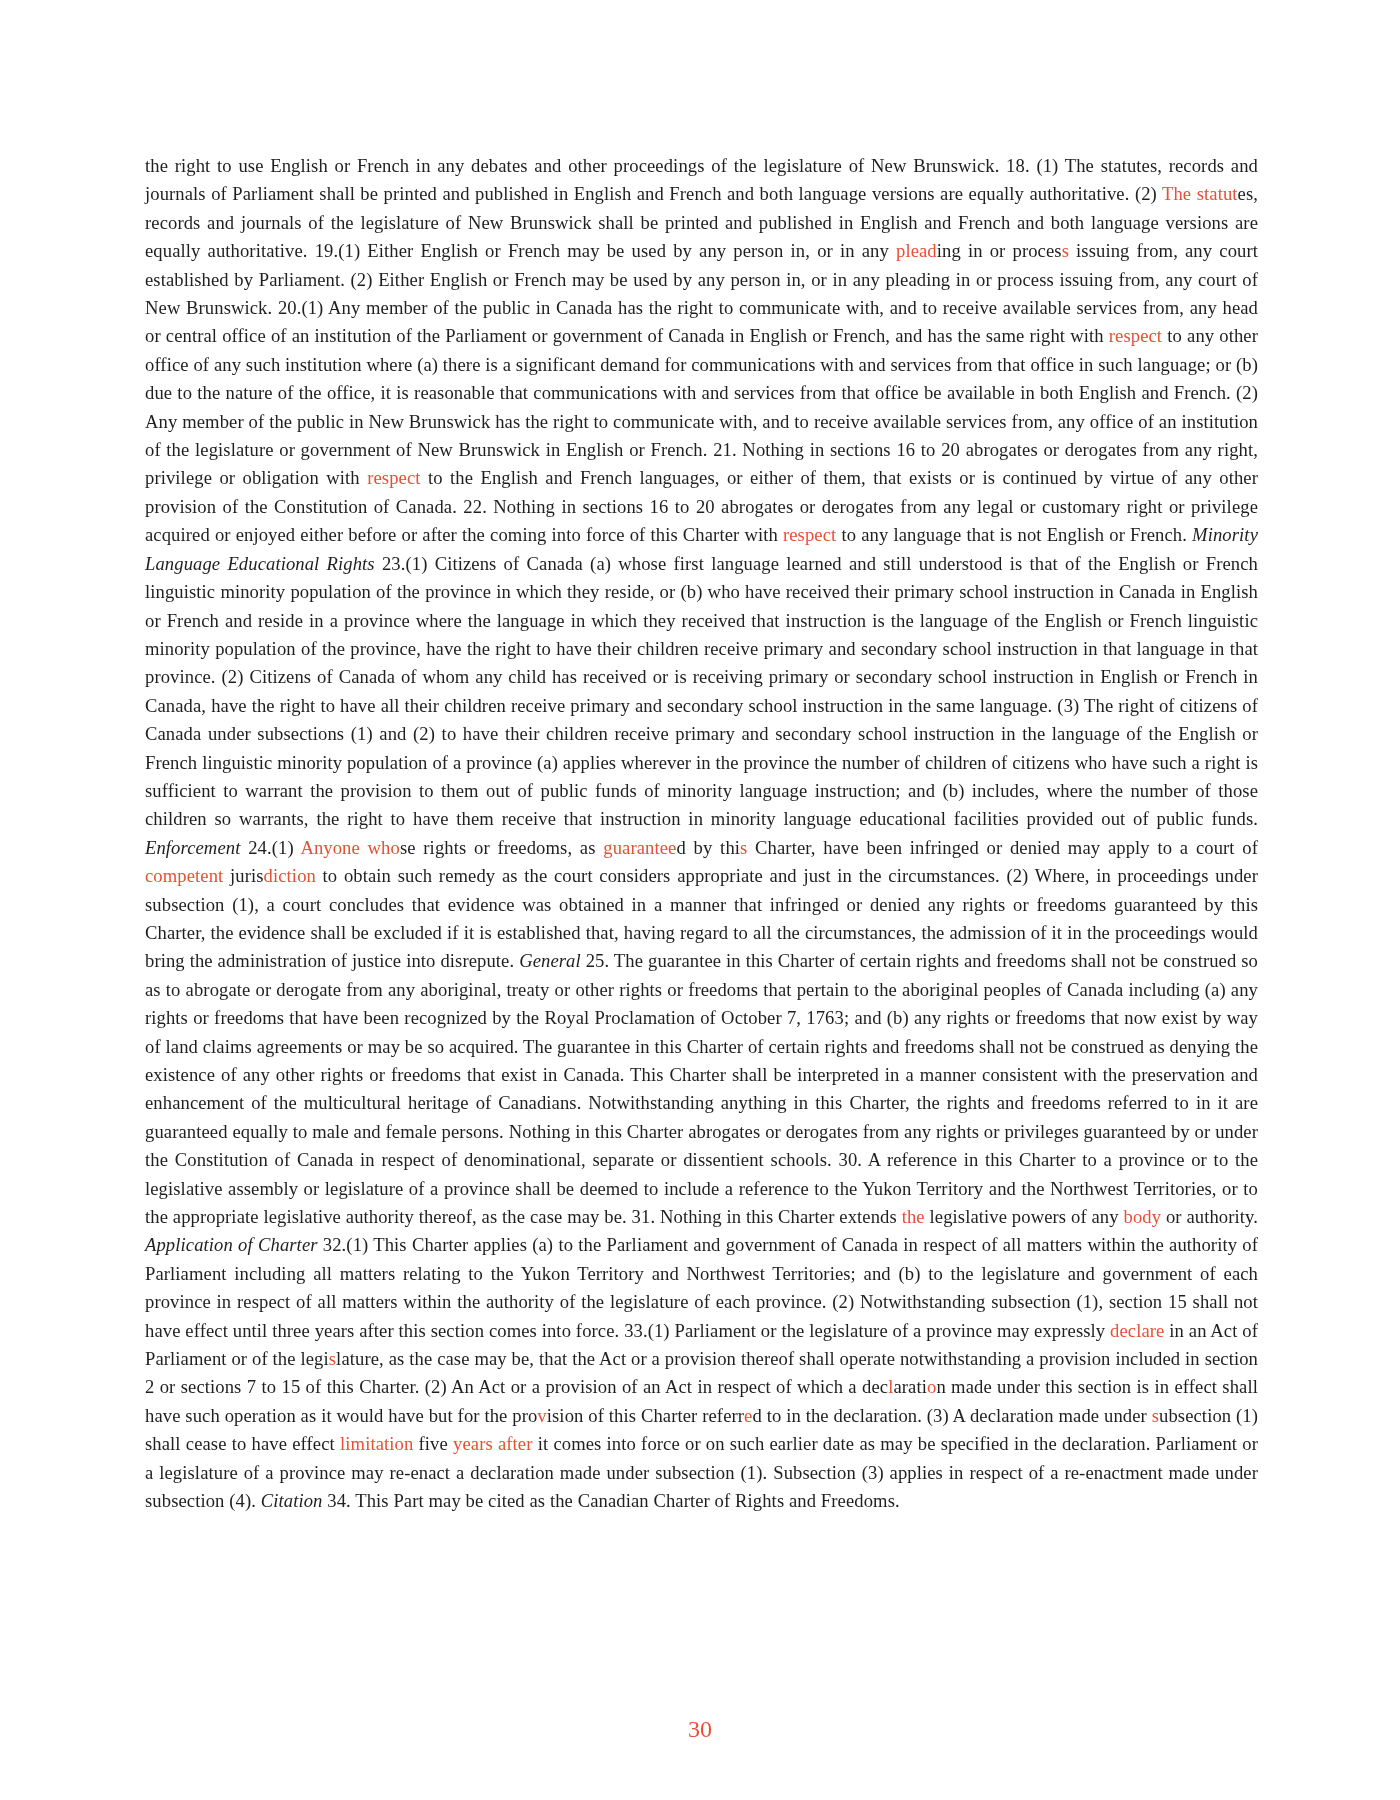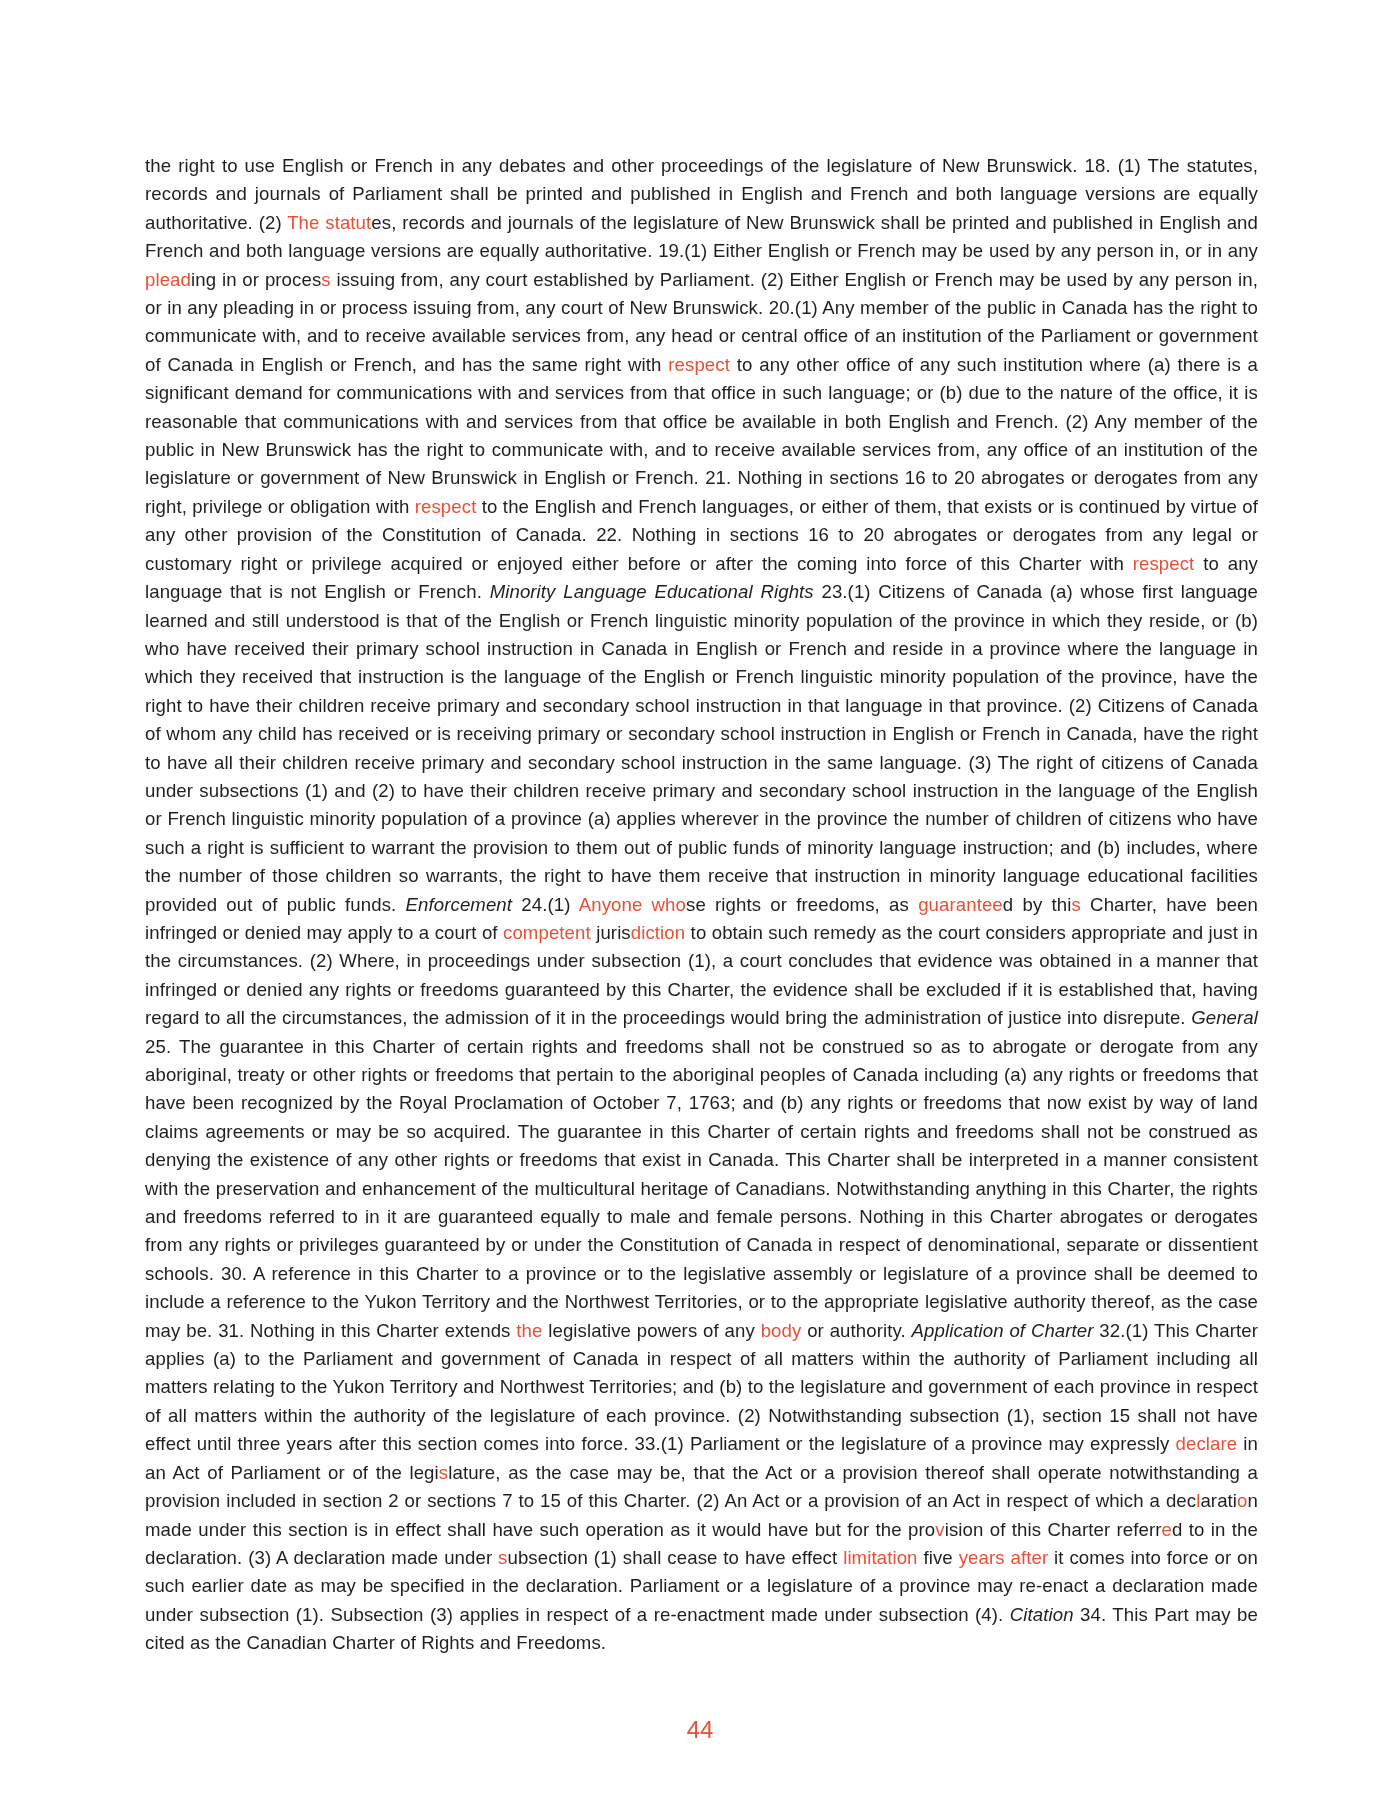--- a/index.html
+++ b/index.html
@@ -6,21 +6,21 @@
     margin: 0;
     padding: 0;
     background: #ffffff;
   }
   .page {
     position: relative;
     width: 1400px;
     height: 1800px;
     background: #ffffff;
     overflow: hidden;
-    font-family: Liberation Sans, sans-serif;
+    font-family: Liberation Serif, serif;
   }
   .charter-text {
     position: absolute;
     left: 145px;
     top: 152px;
     width: 1113px;
     margin: 0;
     font-size: 18.6px;
     line-height: 28.4px;
     text-align: justify;
@@ -38,14 +38,14 @@
     text-align: center;
     font-size: 24px;
     color: var(--accent-color, #e94f35);
   }
 </style>
 </head>
 <body>
 
 <div class="page">
   <p class="charter-text"><span class="seg-n">the right to use English or French in any debates and other proceedings of the legislature of New Brunswick. 18. (1) The statutes, records and journals of Parliament shall be printed and published in English and French and both language versions are equally authoritative. (2) </span><span class="seg-r">The statut</span><span class="seg-n">es, records and journals of the legislature of New Brunswick shall be printed and published in English and French and both language versions are equally authoritative. 19.(1) Either English or French may be used by any person in, or in any </span><span class="seg-r">plead</span><span class="seg-n">ing in or proces</span><span class="seg-r">s</span><span class="seg-n"> issuing from, any court established by Parliament. (2) Either English or French may be used by any person in, or in any pleading in or process issuing from, any court of New Brunswick. 20.(1) Any member of the public in Canada has the right to communicate with, and to receive available services from, any head or central office of an institution of the Parliament or government of Canada in English or French, and has the same right with </span><span class="seg-r">respect</span><span class="seg-n"> to any other office of any such institution where (a) there is a significant demand for communications with and services from that office in such language; or (b) due to the nature of the office, it is reasonable that communications with and services from that office be available in both English and French. (2) Any member of the public in New Brunswick has the right to communicate with, and to receive available services from, any office of an institution of the legislature or government of New Brunswick in English or French. 21. Nothing in sections 16 to 20 abrogates or derogates from any right, privilege or obligation with </span><span class="seg-r">respect</span><span class="seg-n"> to the English and French languages, or either of them, that exists or is continued by virtue of any other provision of the Constitution of Canada. 22. Nothing in sections 16 to 20 abrogates or derogates from any legal or customary right or privilege acquired or enjoyed either before or after the coming into force of this Charter with </span><span class="seg-r">respect</span><span class="seg-n"> to any language that is not English or French. </span><span class="seg-i">Minority Language Educational Rights</span><span class="seg-n"> 23.(1) Citizens of Canada (a) whose first language learned and still understood is that of the English or French linguistic minority population of the province in which they reside, or (b) who have received their primary school instruction in Canada in English or French and reside in a province where the language in which they received that instruction is the language of the English or French linguistic minority population of the province, have the right to have their children receive primary and secondary school instruction in that language in that province. (2) Citizens of Canada of whom any child has received or is receiving primary or secondary school instruction in English or French in Canada, have the right to have all their children receive primary and secondary school instruction in the same language. (3) The right of citizens of Canada under subsections (1) and (2) to have their children receive primary and secondary school instruction in the language of the English or French linguistic minority population of a province (a) applies wherever in the province the number of children of citizens who have such a right is sufficient to warrant the provision to them out of public funds of minority language instruction; and (b) includes, where the number of those children so warrants, the right to have them receive that instruction in minority language educational facilities provided out of public funds. </span><span class="seg-i">Enforcement</span><span class="seg-n"> 24.(1) </span><span class="seg-r">Anyone who</span><span class="seg-n">se rights or freedoms, as </span><span class="seg-r">guarantee</span><span class="seg-n">d by thi</span><span class="seg-r">s</span><span class="seg-n"> Charter, have been infringed or denied may apply to a court of </span><span class="seg-r">competent</span><span class="seg-n"> juris</span><span class="seg-r">diction</span><span class="seg-n"> to obtain such remedy as the court considers appropriate and just in the circumstances. (2) Where, in proceedings under subsection (1), a court concludes that evidence was obtained in a manner that infringed or denied any rights or freedoms guaranteed by this Charter, the evidence shall be excluded if it is established that, having regard to all the circumstances, the admission of it in the proceedings would bring the administration of justice into disrepute. </span><span class="seg-i">General</span><span class="seg-n"> 25. The guarantee in this Charter of certain rights and freedoms shall not be construed so as to abrogate or derogate from any aboriginal, treaty or other rights or freedoms that pertain to the aboriginal peoples of Canada including (a) any rights or freedoms that have been recognized by the Royal Proclamation of October 7, 1763; and (b) any rights or freedoms that now exist by way of land claims agreements or may be so acquired. The guarantee in this Charter of certain rights and freedoms shall not be construed as denying the existence of any other rights or freedoms that exist in Canada. This Charter shall be interpreted in a manner consistent with the preservation and enhancement of the multicultural heritage of Canadians. Notwithstanding anything in this Charter, the rights and freedoms referred to in it are guaranteed equally to male and female persons. Nothing in this Charter abrogates or derogates from any rights or privileges guaranteed by or under the Constitution of Canada in respect of denominational, separate or dissentient schools. 30. A reference in this Charter to a province or to the legislative assembly or legislature of a province shall be deemed to include a reference to the Yukon Territory and the Northwest Territories, or to the appropriate legislative authority thereof, as the case may be. 31. Nothing in this Charter extends </span><span class="seg-r">the</span><span class="seg-n"> legislative powers of any </span><span class="seg-r">body</span><span class="seg-n"> or authority. </span><span class="seg-i">Application of Charter</span><span class="seg-n"> 32.(1) This Charter applies (a) to the Parliament and government of Canada in respect of all matters within the authority of Parliament including all matters relating to the Yukon Territory and Northwest Territories; and (b) to the legislature and government of each province in respect of all matters within the authority of the legislature of each province. (2) Notwithstanding subsection (1), section 15 shall not have effect until three years after this section comes into force. 33.(1) Parliament or the legislature of a province may expressly </span><span class="seg-r">declare</span><span class="seg-n"> in an Act of Parliament or of the legi</span><span class="seg-r">s</span><span class="seg-n">lature, as the case may be, that the Act or a provision thereof shall operate notwithstanding a provision included in section 2 or sections 7 to 15 of this Charter. (2) An Act or a provision of an Act in respect of which a dec</span><span class="seg-r">l</span><span class="seg-n">arati</span><span class="seg-r">o</span><span class="seg-n">n made under this section is in effect shall have such operation as it would have but for the pro</span><span class="seg-r">v</span><span class="seg-n">ision of this Charter referr</span><span class="seg-r">e</span><span class="seg-n">d to in the declaration. (3) A declaration made under </span><span class="seg-r">s</span><span class="seg-n">ubsection (1) shall cease to have effect </span><span class="seg-r">limitation</span><span class="seg-n"> five </span><span class="seg-r">years after</span><span class="seg-n"> it comes into force or on such earlier date as may be specified in the declaration. Parliament or a legislature of a province may re-enact a declaration made under subsection (1). Subsection (3) applies in respect of a re-enactment made under subsection (4). </span><span class="seg-i">Citation</span><span class="seg-n"> 34. This Part may be cited as the Canadian Charter of Rights and Freedoms.</span></p>
-  <div class="page-number">44</div>
+  <div class="page-number">30</div>
 </div>
 
 </body></html>

